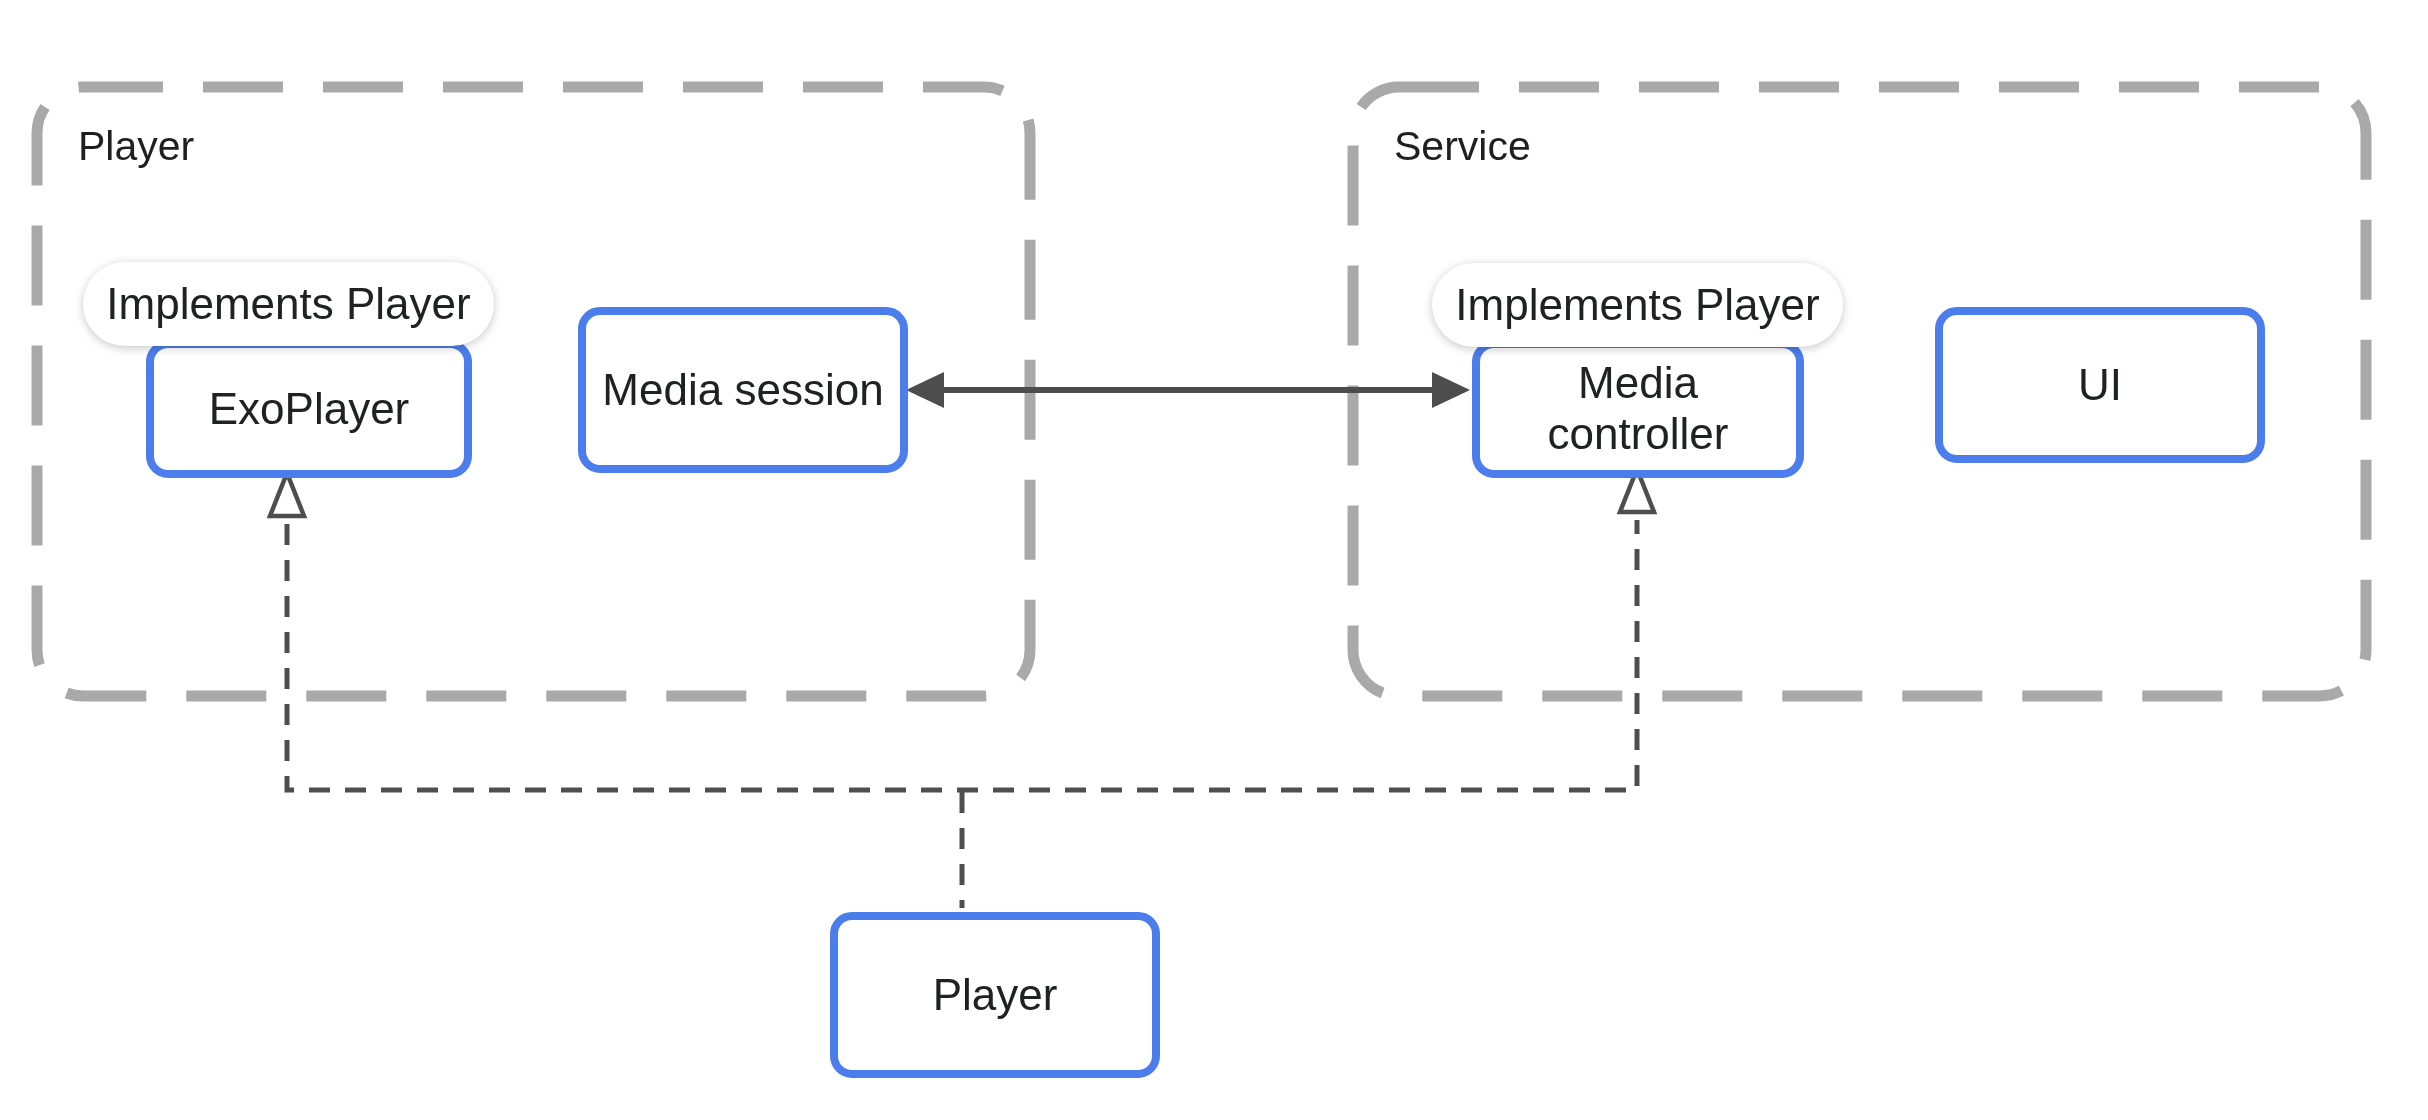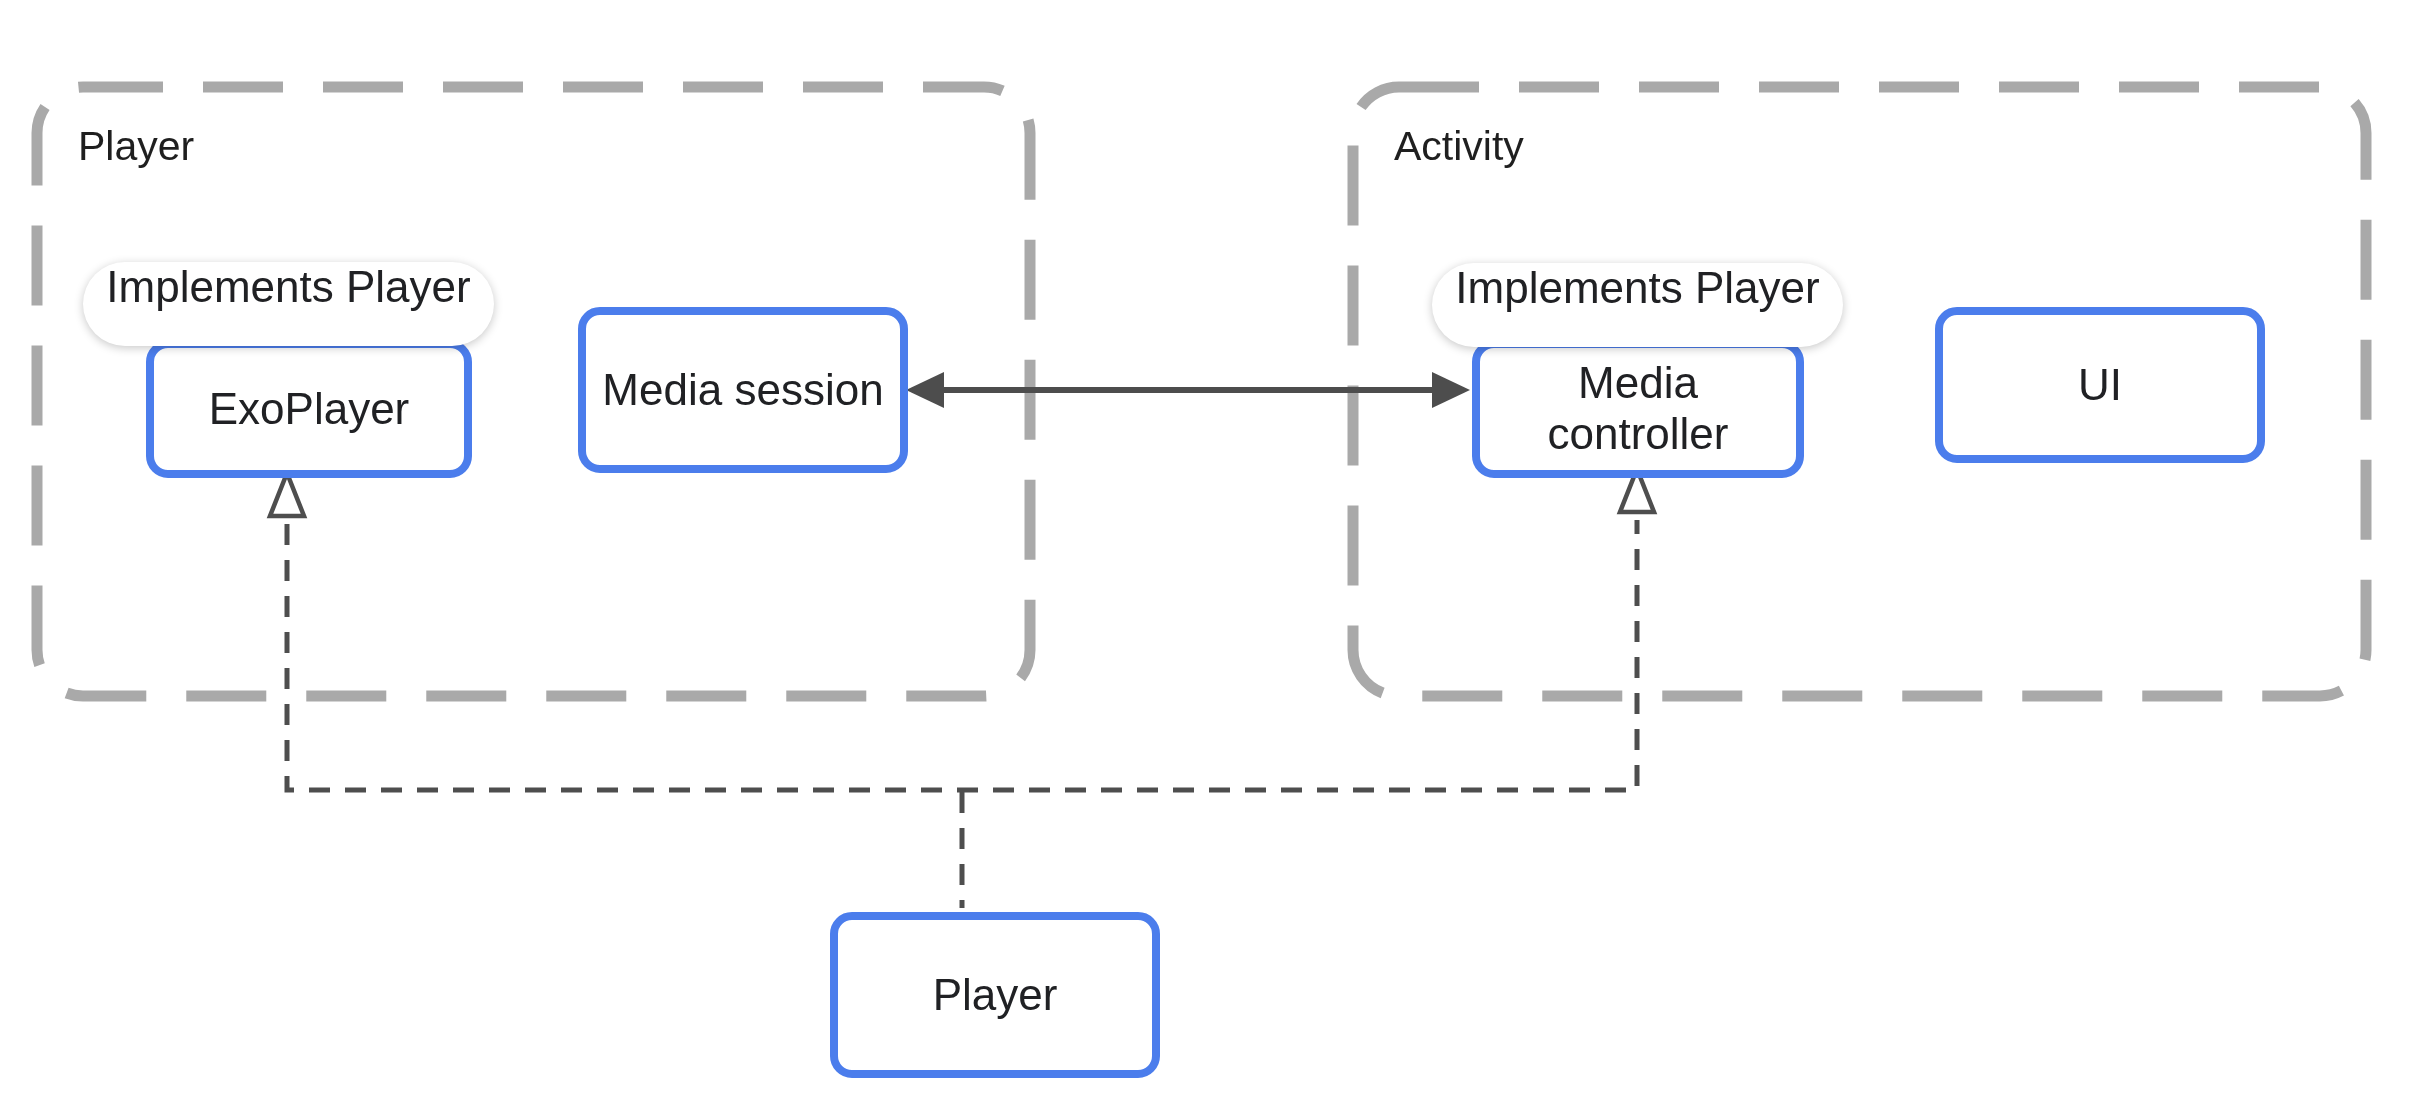--- a/index.html
+++ b/index.html
@@ -56,20 +56,21 @@
   .box-player           { left: 798px;  top: 912px; width: 330px; height: 166px; margin-left: 32px; }
 
   .badge {
     position: absolute;
     z-index: 3;
     box-sizing: border-box;
     background: #ffffff;
     border-radius: 42px;
     box-shadow: 0 2px 10px rgba(0,0,0,0.22);
     display: flex;
+    align-items: center;
     justify-content: center;
     font-size: 44px;
     white-space: nowrap;
     color: #202124;
   }
   .badge-service  { left: 83px;   top: 262px; width: 411px; height: 84px; }
   .badge-activity { left: 1432px; top: 263px; width: 411px; height: 84px; }
 </style>
 </head>
 <body>
@@ -91,21 +92,21 @@
     <g>
       <path d="M287 524 V790 H1637 V520" fill="none" stroke="#4e4e4e" stroke-width="5" stroke-dasharray="21 15"></path>
       <path d="M962 792 V908" fill="none" stroke="#4e4e4e" stroke-width="5" stroke-dasharray="21 15"></path>
       <polygon points="287,473 270,516 304,516" fill="#ffffff" stroke="#4e4e4e" stroke-width="4.5" stroke-linejoin="miter"></polygon>
       <polygon points="1637,469 1620,512 1654,512" fill="#ffffff" stroke="#4e4e4e" stroke-width="4.5" stroke-linejoin="miter"></polygon>
     </g>
   </svg>
 
   <div class="container-label service-label">Player</div>
 
-  <div class="container-label activity-label">Activity</div>
+  <div class="container-label activity-label">Service</div>
 
   <div class="bluebox box-exoplayer">
     <span class="box-label">ExoPlayer</span>
   </div>
 
   <div class="bluebox box-media-session">
     <span class="box-label">Media session</span>
   </div>
 
   <div class="bluebox box-media-controller">

